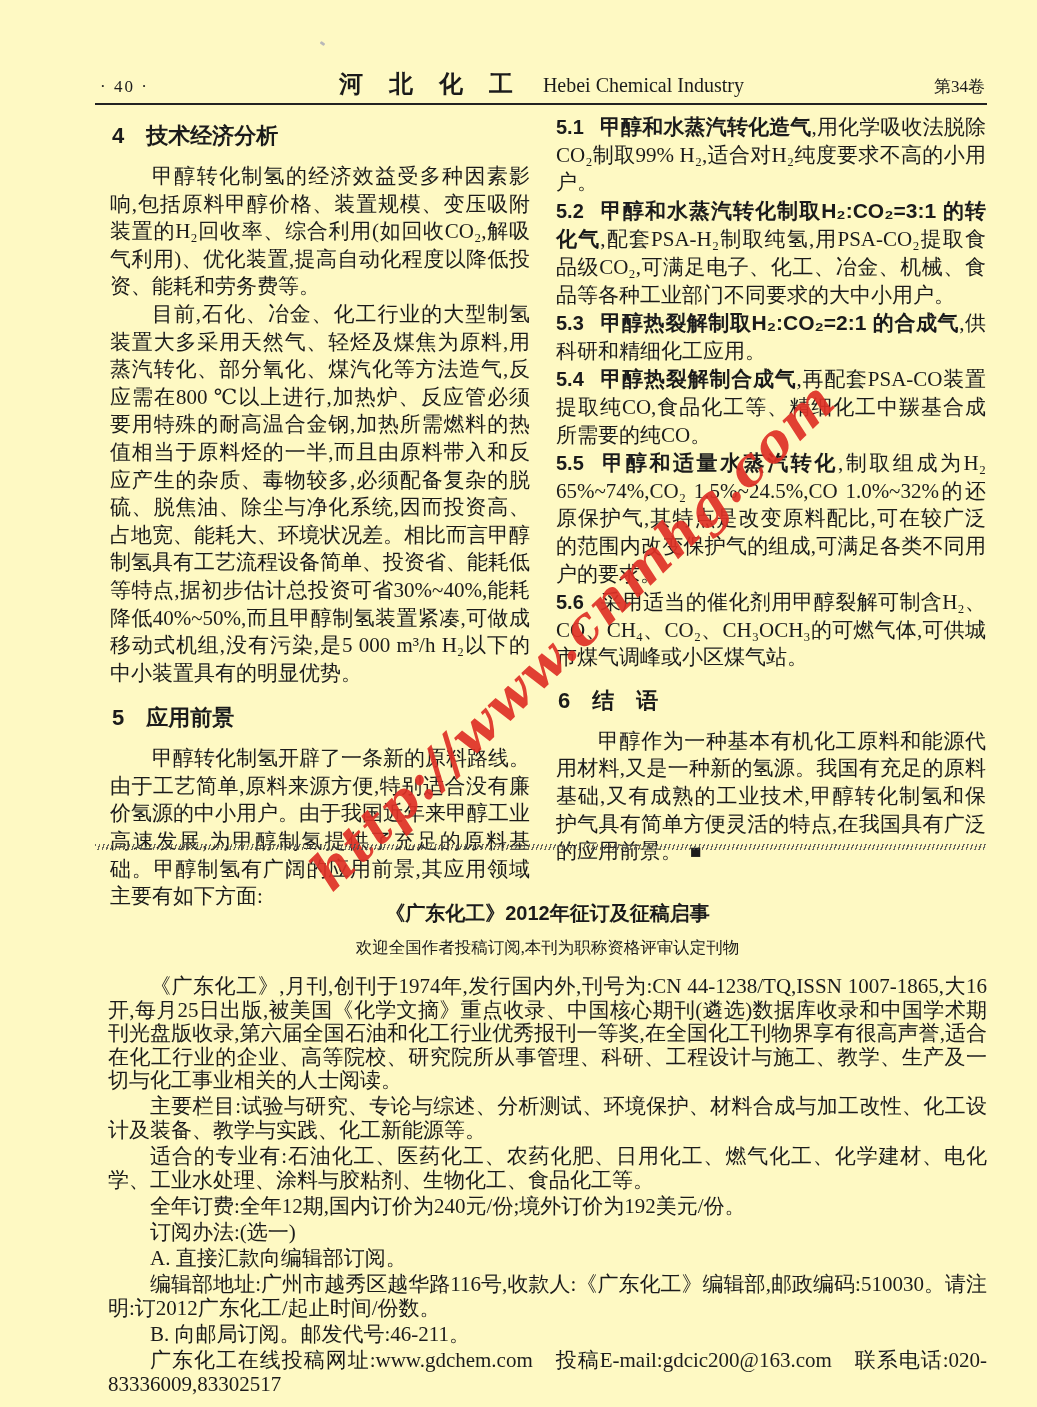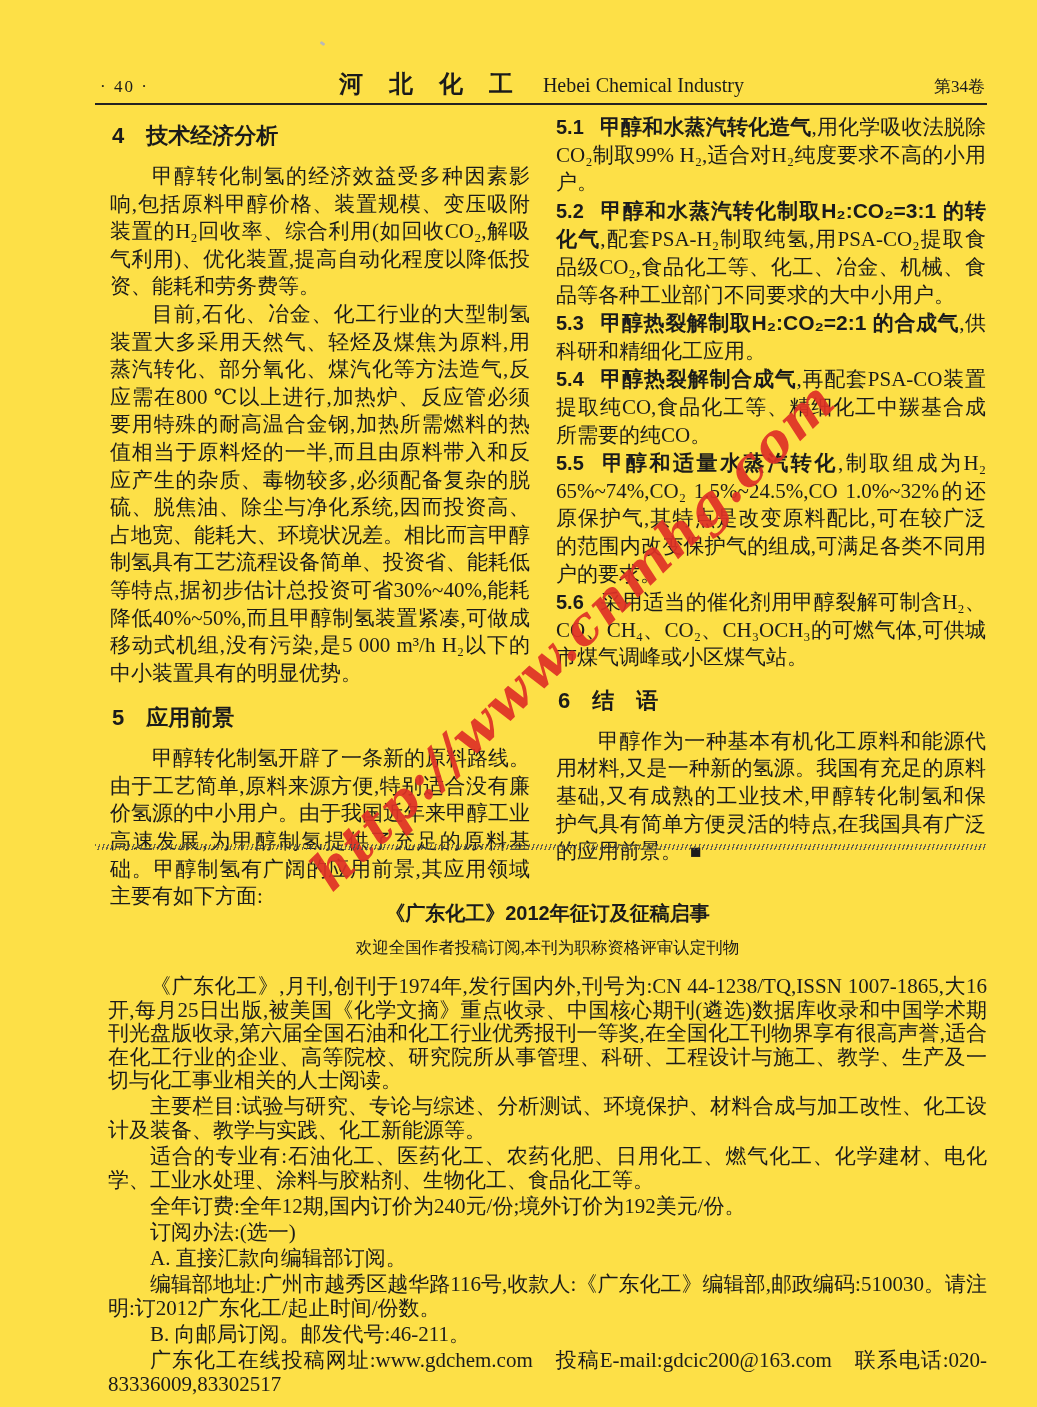--- a/index.html
+++ b/index.html
@@ -1,18 +1,18 @@
 <!DOCTYPE html>
 <html><head>
 <meta charset="utf-8">
 <style>
   html,body { margin:0; padding:0; background:#ffffff; }
   .page {
     position:relative; width:1037px; height:1407px;
-    background:#fde047; overflow:hidden;
+    background:#fef9c3; overflow:hidden;
     font-family:"Liberation Serif","DejaVu Serif",serif;
     color:#1b1b1b;
   }
   
   .hdr {
     position:absolute; left:100px; top:68px; width:885px;
     display:flex; justify-content:space-between; align-items:baseline;
   }
   .hdr .pageno { font-size:17px; letter-spacing:2px; }
   .hdr .center { display:flex; align-items:baseline; gap:20px; }
@@ -109,21 +109,21 @@
       <span>应用前景</span>
     </div>
     <p class="body-p">甲醇转化制氢开辟了一条新的原料路线。由于工艺简单,原料来源方便,特别适合没有廉价氢源的中小用户。由于我国近年来甲醇工业高速发展,为甲醇制氢提供了充足的原料基础。甲醇制氢有广阔的应用前景,其应用领域主要有如下方面:</p>
   </div>
 
   <div class="col col-right">
     <p class="item">
       <span class="inum">5.1</span><span class="ilead">甲醇和水蒸汽转化造气</span><span>,用化学吸收法脱除CO₂制取99% H₂,适合对H₂纯度要求不高的小用户。</span>
     </p>
     <p class="item">
-      <span class="inum">5.2</span><span class="ilead">甲醇和水蒸汽转化制取H₂:CO₂=3:1 的转化气</span><span>,配套PSA-H₂制取纯氢,用PSA-CO₂提取食品级CO₂,食品化工等、化工、冶金、机械、食品等各种工业部门不同要求的大中小用户。</span>
+      <span class="inum">5.2</span><span class="ilead">甲醇和水蒸汽转化制取H₂:CO₂=3:1 的转化气</span><span>,配套PSA-H₂制取纯氢,用PSA-CO₂提取食品级CO₂,可满足电子、化工、冶金、机械、食品等各种工业部门不同要求的大中小用户。</span>
     </p>
     <p class="item">
       <span class="inum">5.3</span><span class="ilead">甲醇热裂解制取H₂:CO₂=2:1 的合成气</span><span>,供科研和精细化工应用。</span>
     </p>
     <p class="item">
       <span class="inum">5.4</span><span class="ilead">甲醇热裂解制合成气</span><span>,再配套PSA-CO装置提取纯CO,食品化工等、精细化工中羰基合成所需要的纯CO。</span>
     </p>
     <p class="item">
       <span class="inum">5.5</span><span class="ilead">甲醇和适量水蒸汽转化</span><span>,制取组成为H₂ 65%~74%,CO₂ 1.5%~24.5%,CO 1.0%~32%的还原保护气,其特点是改变原料配比,可在较广泛的范围内改变保护气的组成,可满足各类不同用户的要求。</span>
     </p>

